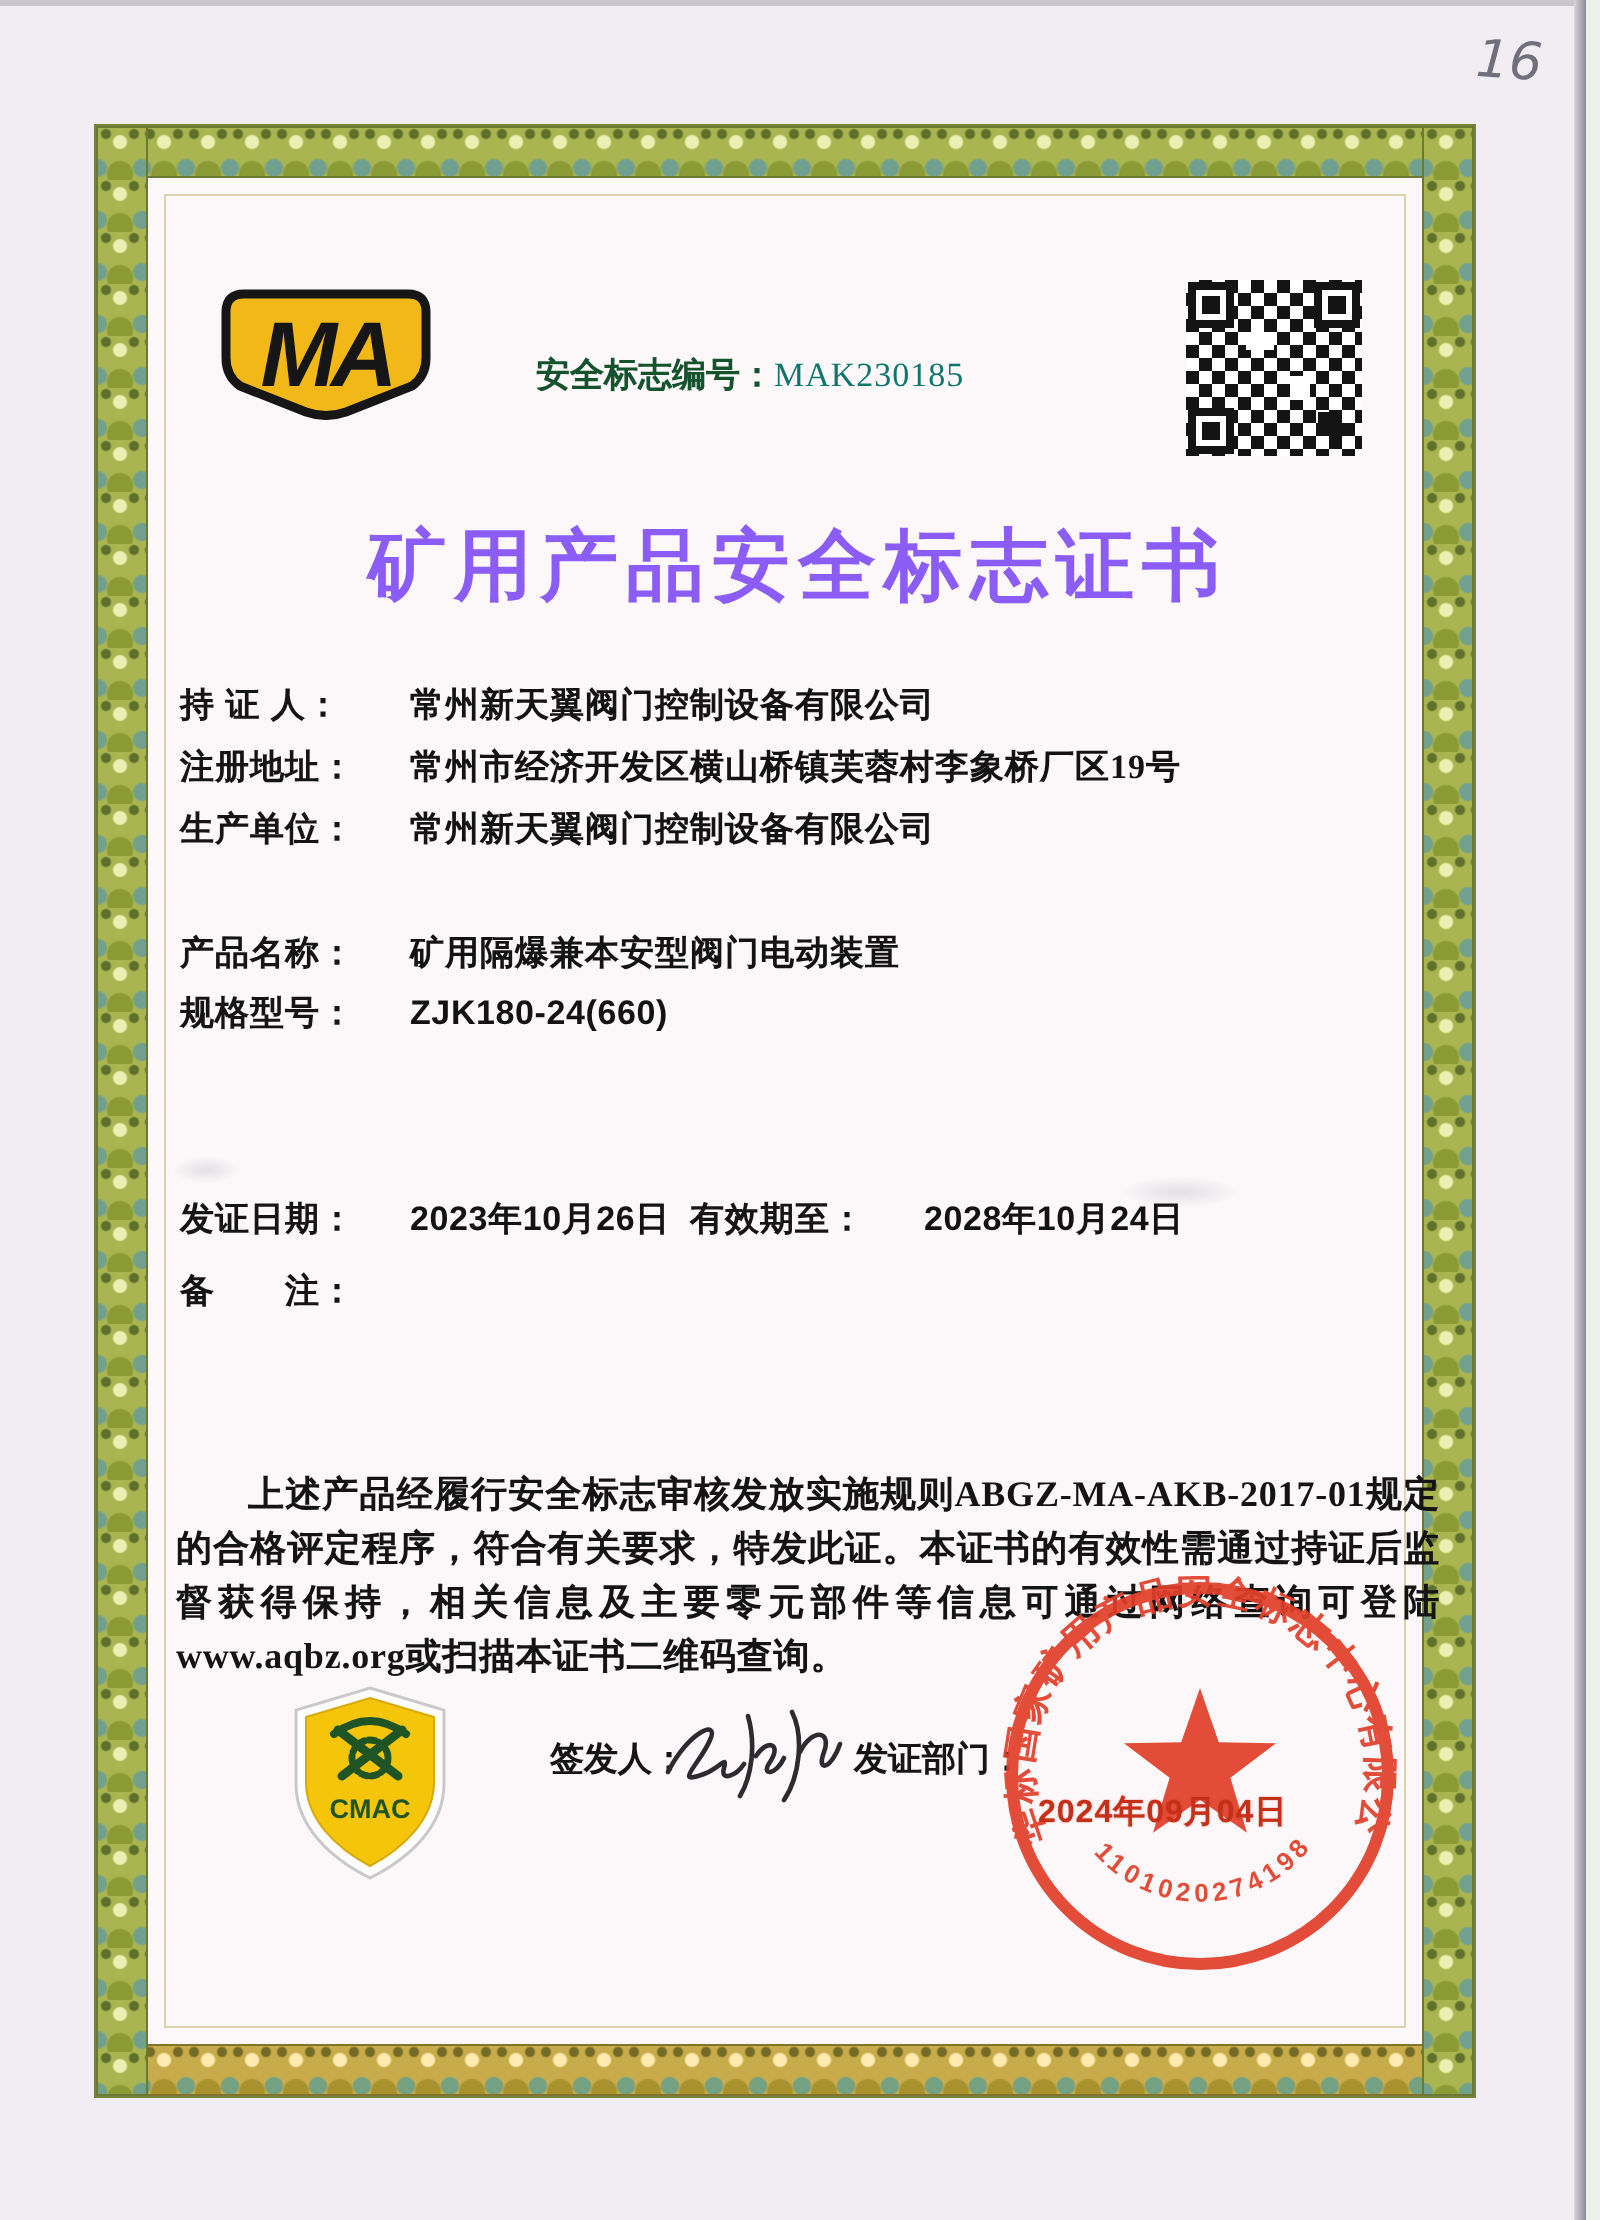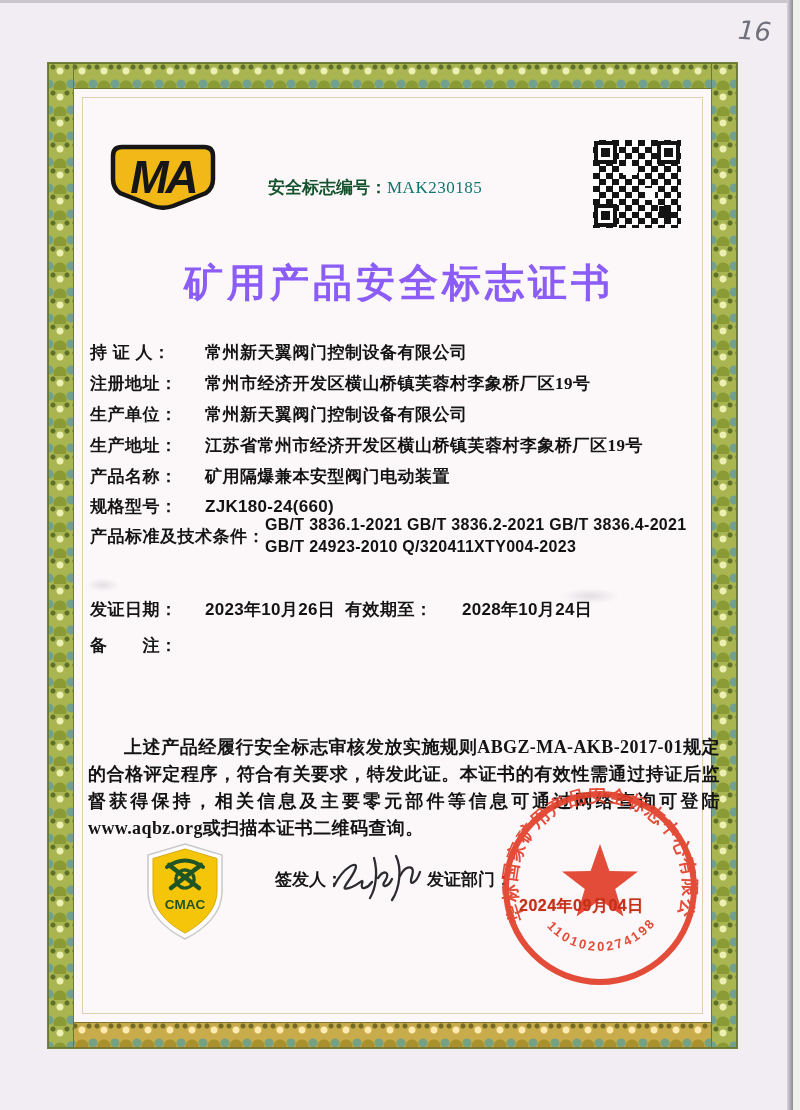--- a/index.html
+++ b/index.html
@@ -108,35 +108,27 @@
     <span class="val">常州新天翼阀门控制设备有限公司</span>
   </div>
   <div class="row" style="top:372px">
     <span class="lab">注册地址：</span>
     <span class="val">常州市经济开发区横山桥镇芙蓉村李象桥厂区19号</span>
   </div>
   <div class="row" style="top:403px">
     <span class="lab">生产单位：</span>
     <span class="val">常州新天翼阀门控制设备有限公司</span>
   </div>
-  <div class="row" style="top:434px">
-    <span class="lab">生产地址：</span>
-    <span class="val">江苏省常州市经济开发区横山桥镇芙蓉村李象桥厂区19号</span>
-  </div>
   <div class="row" style="top:465px">
     <span class="lab">产品名称：</span>
     <span class="val">矿用隔爆兼本安型阀门电动装置</span>
   </div>
   <div class="row" style="top:495px">
     <span class="lab">规格型号：</span>
     <span class="val-sans">ZJK180-24(660)</span>
-  </div>
-  <div class="row row-stds" style="top:514px">
-    <span class="lab">产品标准及技术条件：</span>
-    <span class="val-sans">GB/T 3836.1-2021 GB/T 3836.2-2021 GB/T 3836.4-2021 GB/T 24923-2010 Q/320411XTY004-2023</span>
   </div>
 
   <span class="dt lab" style="left:90px">发证日期：</span>
   <span class="dt val-sans" style="left:205px">2023年10月26日</span>
   <span class="dt lab" style="left:345px;width:auto">有效期至：</span>
   <span class="dt val-sans" style="left:462px">2028年10月24日</span>
 
   <div class="row" style="top:634px">
     <span class="lab">备　　注：</span>
   </div>

